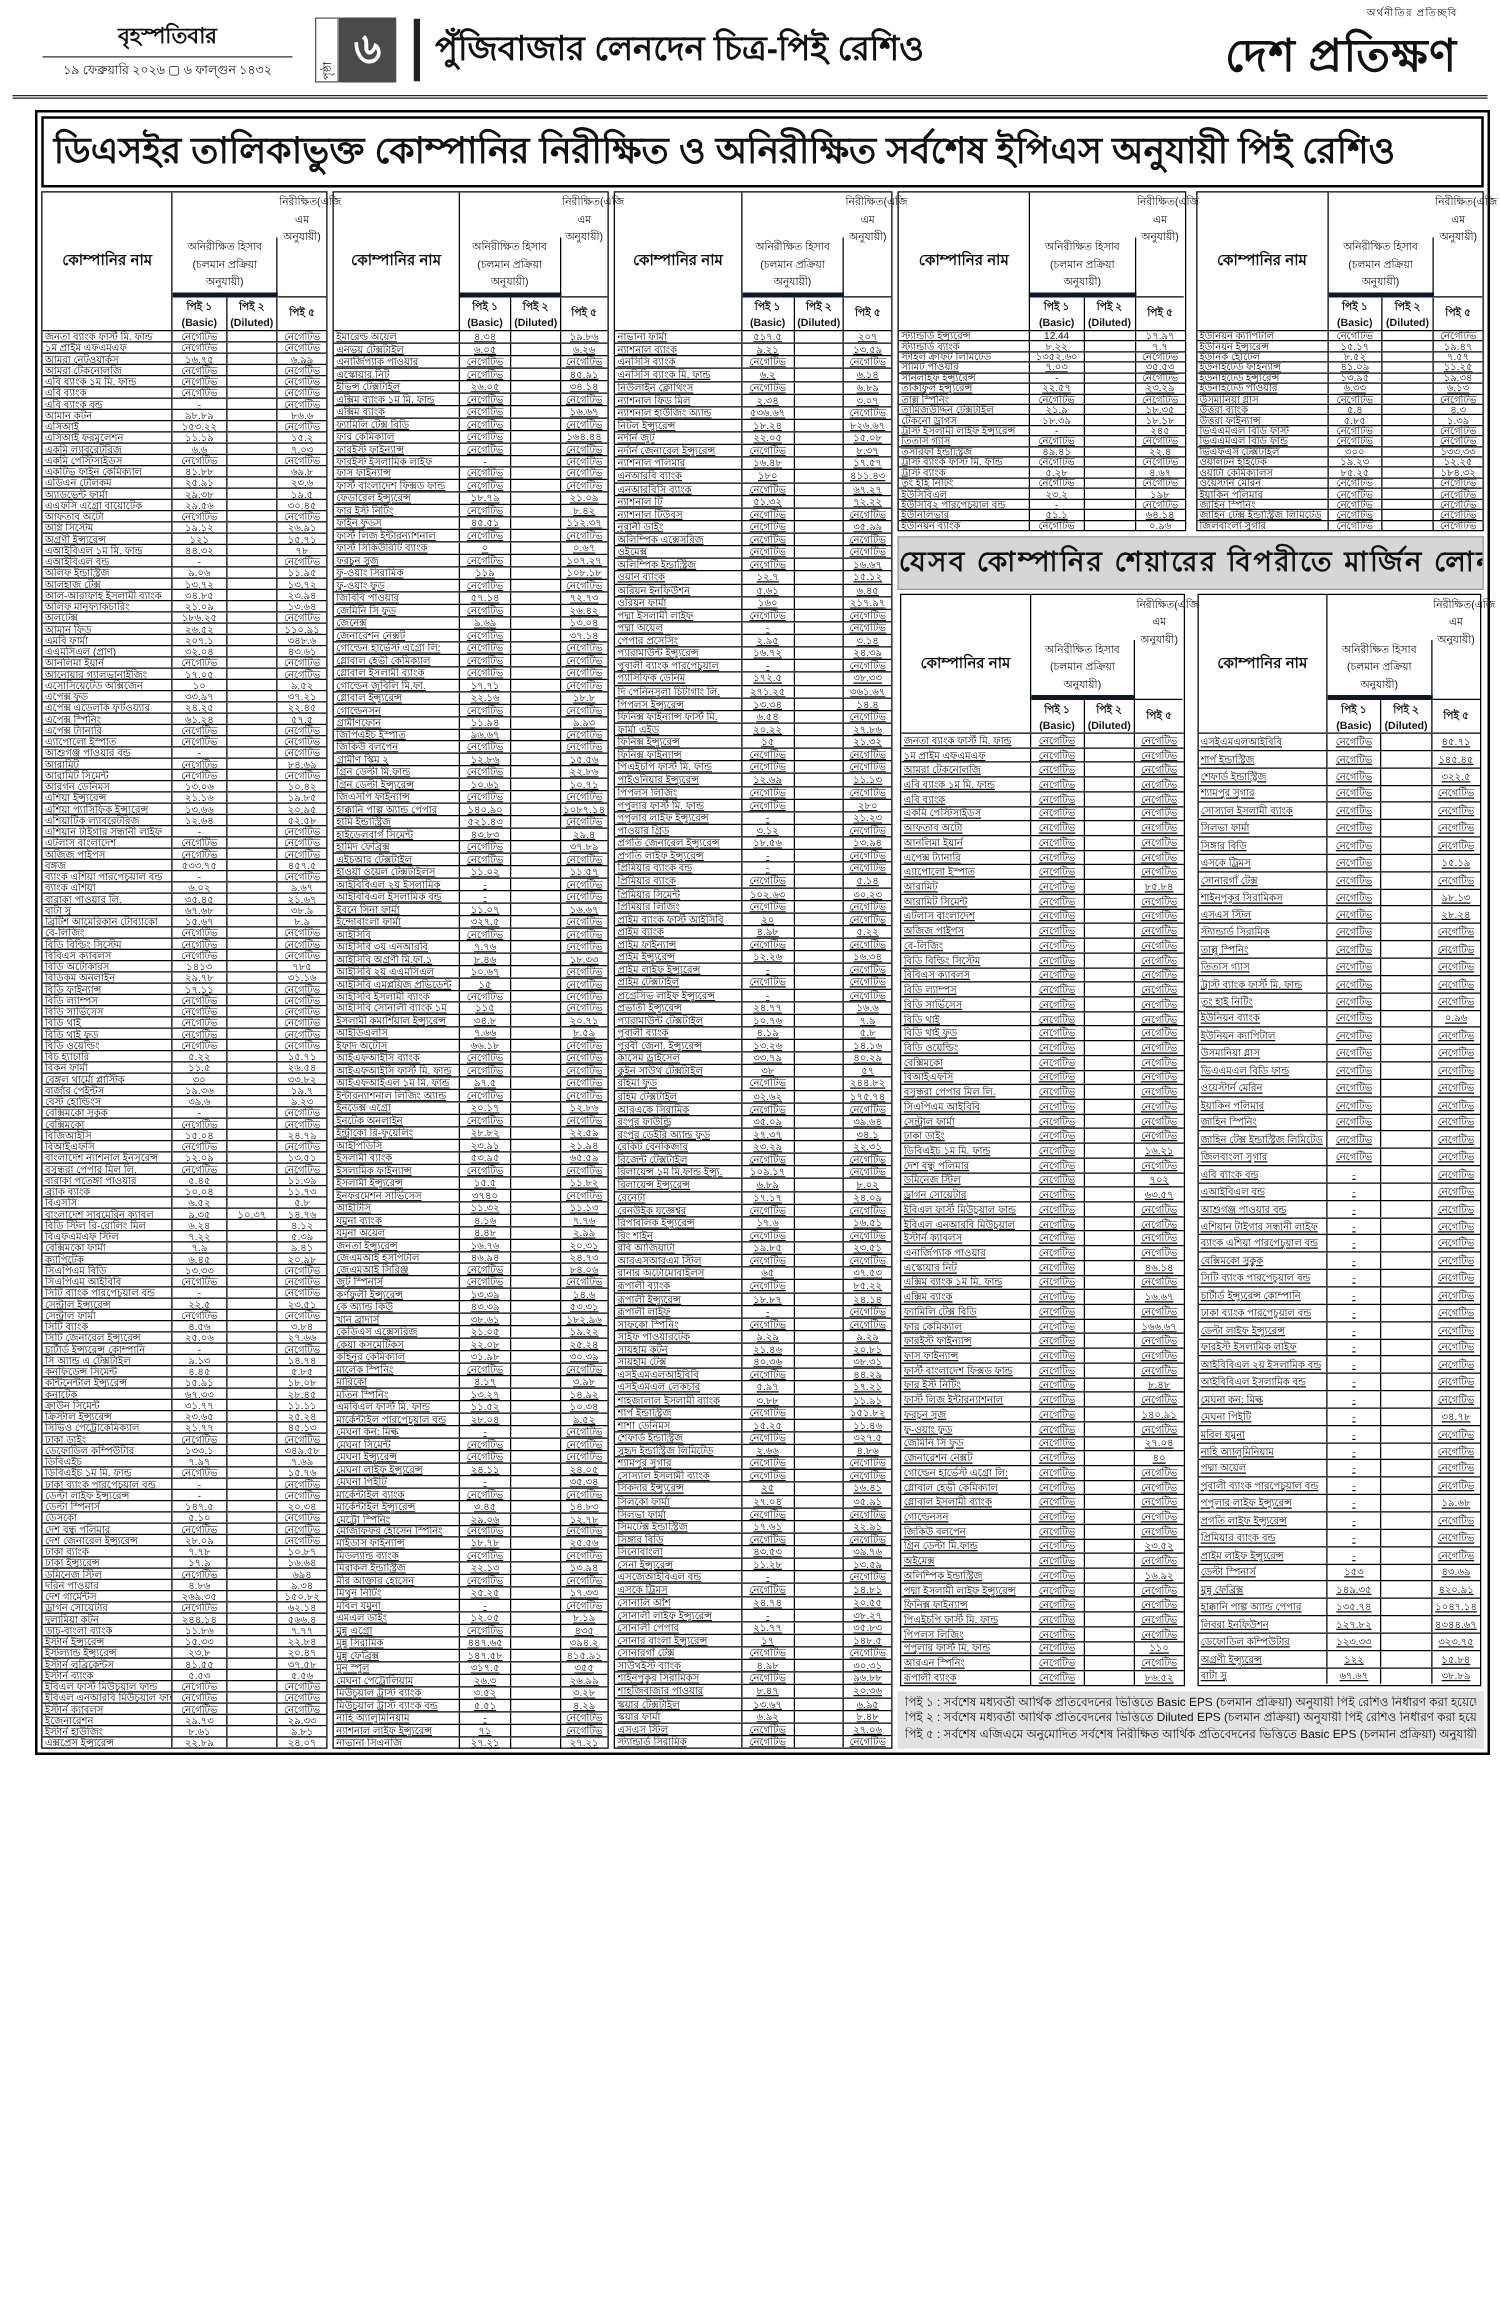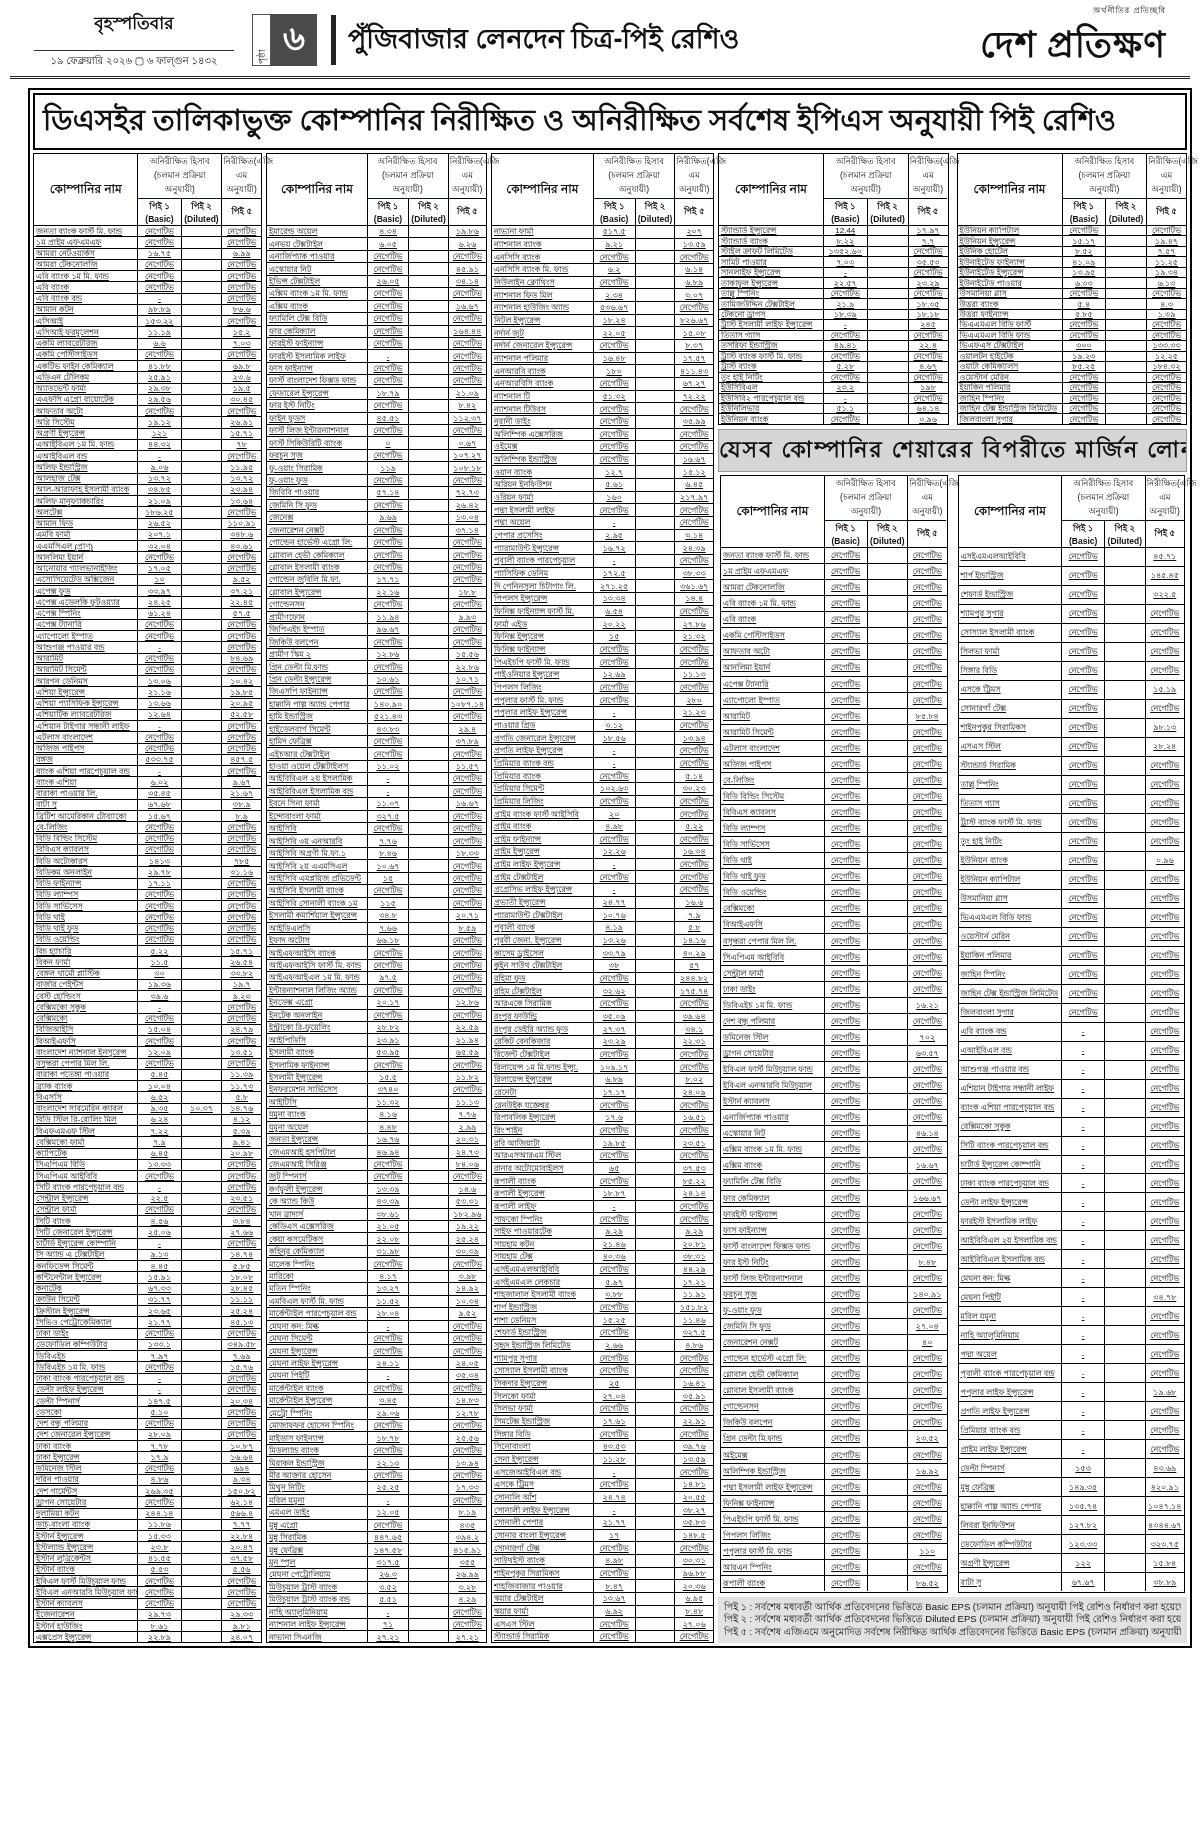--- a/index.html
+++ b/index.html
@@ -1,43 +1,43 @@
 <!DOCTYPE html>
 <html><head>
 <meta charset="utf-8">
 <style>
   html,body{margin:0;padding:0;background:#fff;}
   body{width:1200px;height:1843px;position:relative;font-family:"Liberation Sans",sans-serif;color:#111;overflow:hidden;}
   
   .masthead{height:76px;display:flex;align-items:center;padding:6px 34px 2px 34px;box-sizing:border-box;}
   .date-block{width:200px;text-align:center;}
-  .date-block .day{font-weight:bold;font-size:17px;border-bottom:1px solid #333;padding-bottom:12px;}
+  .date-block .day{font-weight:bold;font-size:17px;border-bottom:1px solid #333;padding-bottom:2px;}
   .date-block .dates{font-size:10px;padding-top:2px;}
   .page-badge{display:flex;align-items:stretch;margin:0 14px 0 18px;height:52px;}
   .page-badge .plabel{writing-mode:vertical-rl;transform:rotate(180deg);font-size:9px;border:1px solid #555;padding:1px;display:flex;align-items:center;background:#fff;}
   .page-badge .pnum{background:#4a4a4a;color:#fff;font-size:34px;font-weight:bold;width:46px;display:flex;align-items:center;justify-content:center;}
   .title-bar{width:5px;background:#222;height:50px;margin-right:12px;}
   .section-title{font-size:27px;font-weight:bold;white-space:nowrap;}
   .logo-wrap{margin-left:auto;text-align:right;}
   .logo-tagline{font-size:8px;letter-spacing:1px;}
   .logo-text{font-size:36px;font-weight:bold;letter-spacing:1px;font-family:"Liberation Serif",serif;}
   .head-rule{border-top:3px double #222;margin:0 10px;}
   
-  .main-box{position:absolute;left:28px;right:8px;top:88px;height:1560px;border:2px solid #000;box-sizing:border-box;padding:3px;display:flex;flex-direction:column;}
+  .main-box{position:absolute;left:28px;right:8px;top:88px;height:1316px;border:2px solid #000;box-sizing:border-box;padding:3px;display:flex;flex-direction:column;}
   .headline{border:2px solid #000;font-size:29px;font-weight:bold;padding:2px 8px;white-space:nowrap;overflow:hidden;margin-bottom:3px;}
   .cols{flex:1;display:flex;gap:4px;min-height:0;}
   .colA{width:229px;} .colB{width:221px;} .colC{width:223px;}
   .right-wrap{flex:1;display:flex;flex-direction:column;min-width:0;}
   .top-two{display:flex;gap:8px;height:272px;}
   .top-two .grp{flex:1;}
   
   .grp{border:1.5px solid #000;display:flex;flex-direction:column;height:100%;box-sizing:border-box;min-height:0;}
   .grp-head{display:grid;grid-template-columns:46% 19% 18% 17%;font-size:8.5px;text-align:center;border-bottom:1px solid #000;}
   .gh-name{grid-row:1 / span 2;display:flex;align-items:center;justify-content:center;font-size:12px;font-weight:bold;border-right:1px solid #000;}
-  .gh-unaud{grid-column:2 / span 2;border-right:1px solid #000;border-bottom:1px solid #0f172a;padding:1px;}
+  .gh-unaud{grid-column:2 / span 2;border-right:1px solid #000;border-bottom:4px solid #0f172a;padding:1px;margin-top:36px;}
   .gh-aud{border-bottom:1px solid #000;padding:1px;}
   .gh-pe{border-right:1px solid #000;padding:1px;font-weight:bold;}
   .gh-pe.last{border-right:none;display:flex;align-items:center;justify-content:center;}
   .rows{flex:1;display:flex;flex-direction:column;min-height:0;text-decoration:underline;}
   .trow{flex:1;display:grid;grid-template-columns:46% 19% 18% 17%;border-top:1px solid #000;font-size:8px;min-height:0;}
   .trow:first-child{border-top:none;}
   .tc{display:flex;align-items:center;padding:0 2px;border-right:1px solid #000;overflow:hidden;white-space:nowrap;}
   .tc.val{justify-content:center;padding:0;}
   .tc.last{border-right:none;}
   

